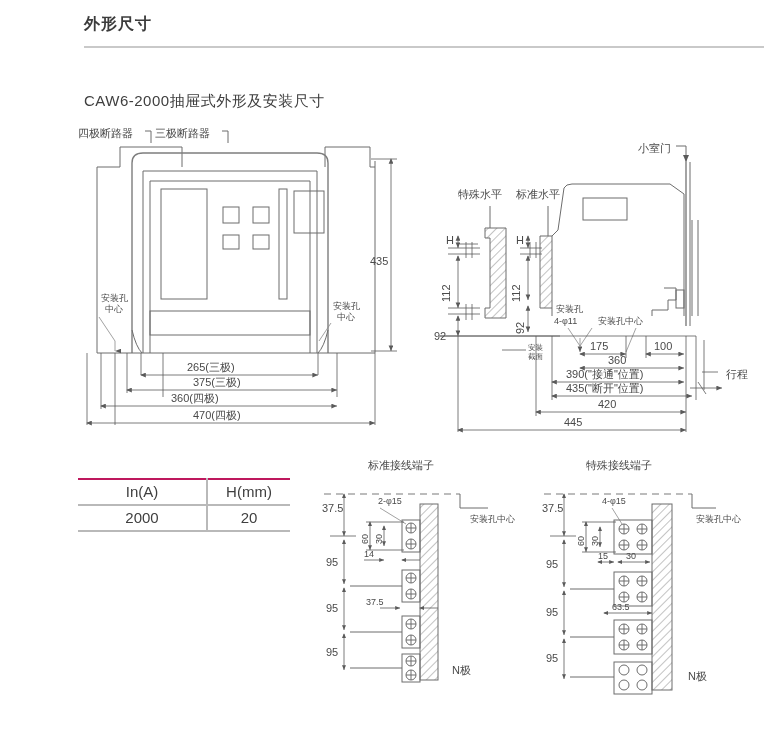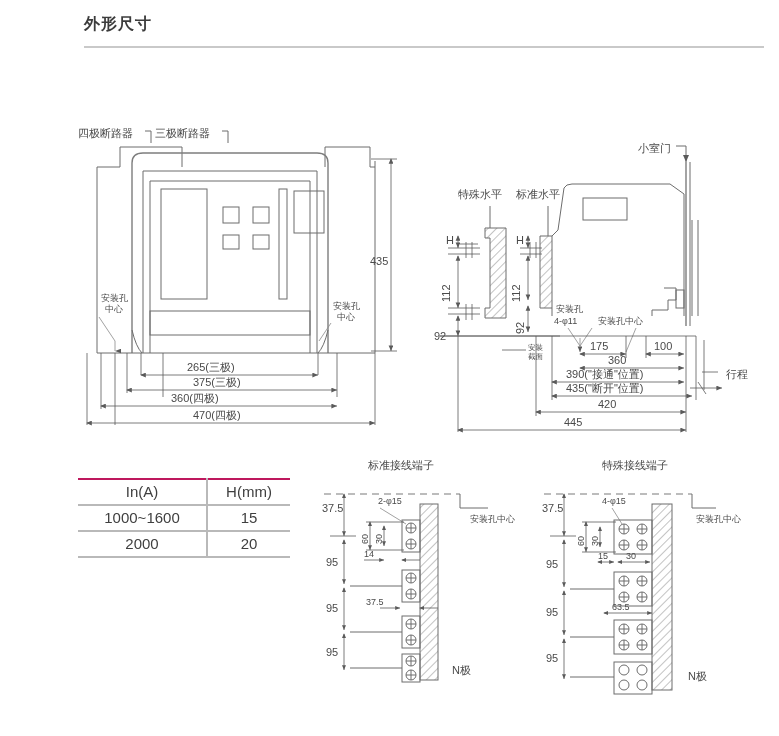--- a/index.html
+++ b/index.html
@@ -33,20 +33,21 @@
 
   .capt{position:absolute;font-size:11px;color:#4a4a4a;}
 </style>
 </head>
 <body>
 
 <div class="page">
 
   <div id="section-title">外形尺寸</div>
   <div id="title-rule"></div>
+  <div id="figure-caption">CAW6-2000抽屉式外形及安装尺寸</div>
 
   <svg id="front-view" style="position:absolute;left:75px;top:125px;" width="330" height="310" viewBox="0 0 330 310">
     <defs>
       <marker id="ah" markerWidth="8" markerHeight="8" refX="7" refY="3" orient="auto">
         <path d="M0,0 L7,3 L0,6 z" fill="#5a5a5a"></path>
       </marker>
       <marker id="ah2" markerWidth="8" markerHeight="8" refX="1" refY="3" orient="auto">
         <path d="M7,0 L0,3 L7,6 z" fill="#5a5a5a"></path>
       </marker>
       <marker id="ahd" markerWidth="8" markerHeight="9" refX="3" refY="8" orient="auto">
@@ -232,24 +233,20 @@
     <path class="dim" d="M258,242 L266,254"></path>
   </svg>
 
   <table id="spec-table">
     <tbody>
       <tr>
         <td>In(A)</td>
         <td>H(mm)</td>
       </tr>
       <tr>
-        <td>1000~1600</td>
-        <td>15</td>
-      </tr>
-      <tr>
         <td>2000</td>
         <td>20</td>
       </tr>
     </tbody>
   </table>
 
   <div class="capt" id="cap-std" style="left:368px;top:458px;font-family:Liberation Serif, serif;">标准接线端子</div>
 
   <svg id="terminal-standard" style="position:absolute;left:320px;top:480px;" width="230" height="215" viewBox="0 0 230 215">
     <defs>
@@ -316,21 +313,21 @@
     <text class="txtS" x="44" y="77">14</text>
     <path class="dim" d="M82,80 L100,80" marker-start="url(#ch2)"></path>
 
     <path class="dim" d="M60,128 L80,128" marker-end="url(#ch)"></path>
     <text class="txtS" x="46" y="125">37.5</text>
     <path class="dim" d="M100,128 L118,128" marker-start="url(#ch2)"></path>
 
     <text class="txt" x="132" y="194">N极</text>
   </svg>
 
-  <div class="capt" id="cap-spc" style="left:602px;top:458px;">特殊接线端子</div>
+  <div class="capt" id="cap-spc" style="left:586px;top:458px;">特殊接线端子</div>
 
   <svg id="terminal-special" style="position:absolute;left:540px;top:480px;" width="230" height="215" viewBox="0 0 230 215">
 
     <path class="dash" d="M4,14 L152,14"></path>
     <path class="ln" d="M152,14 L152,28 L176,28"></path>
     <text class="txtS" x="156" y="42">安装孔中心</text>
 
     <rect class="hatchfill" x="112" y="24" width="20" height="186"></rect>
 
     <text class="txtS" x="62" y="24">4-φ15</text>

